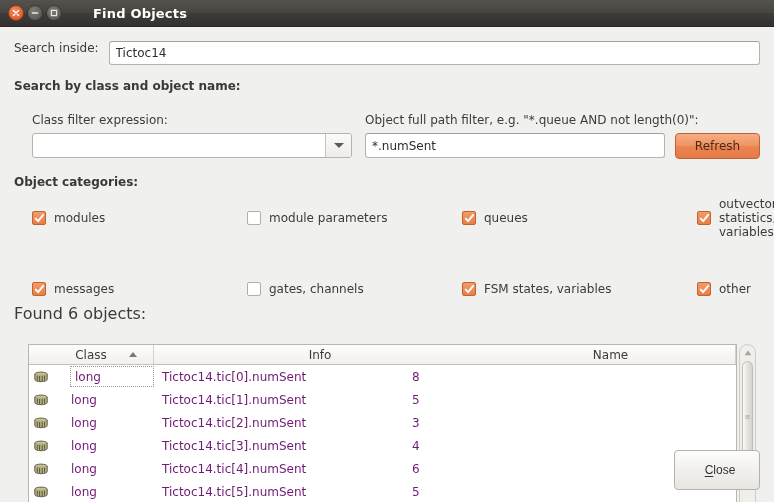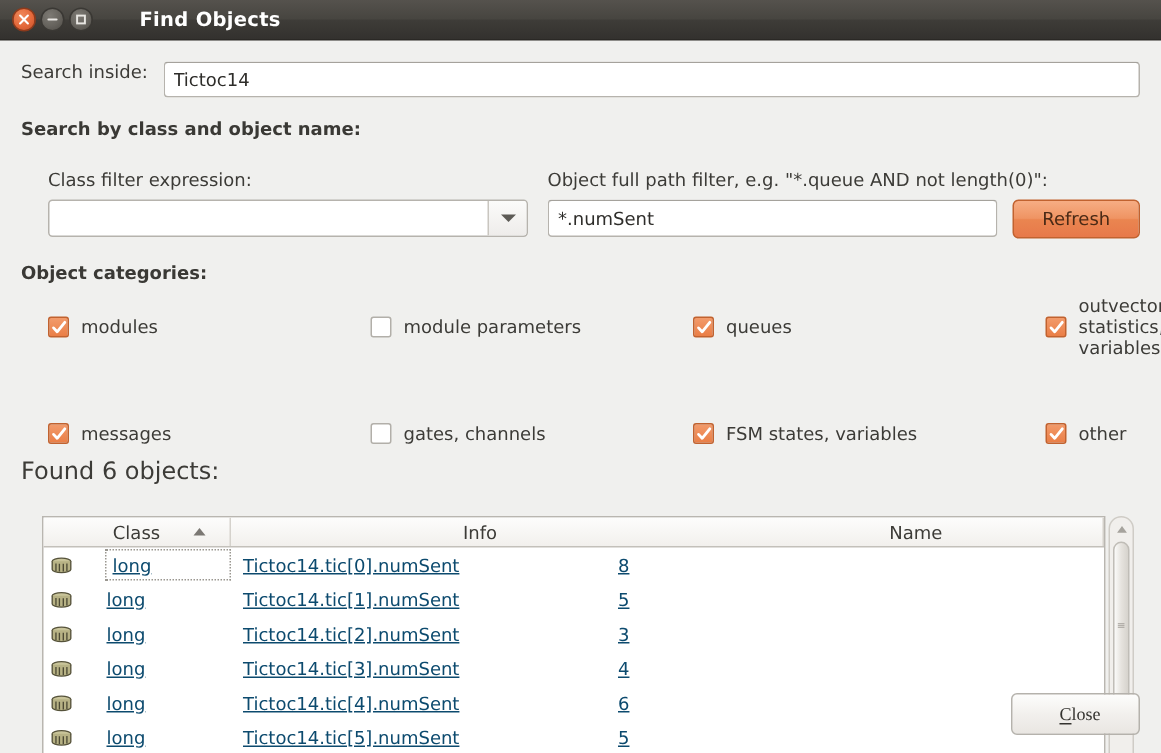--- a/index.html
+++ b/index.html
@@ -204,21 +204,21 @@
   .sortarrow {
     position: absolute;
     right: 16px;
     width: 0; height: 0;
     border-left: 4px solid transparent;
     border-right: 4px solid transparent;
     border-bottom: 5px solid #7b7873;
   }
   .tbody { flex: 1; overflow: hidden; }
   .trow { display: flex; height: 23px; align-items: center; }
-  .td { font-size: 12px; color: #0c4a6e; display: flex; align-items: center; text-decoration: underline; }
+  .td { font-size: 12px; color: #701a75; display: flex; align-items: center; }
   .td-class { width: 125px; padding-left: 4px; }
   .td-name { width: 250px; padding-left: 8px; }
   .td-info { flex: 1; padding-left: 8px; }
   .cellfocus {
     border: 1px dotted #9a9790;
     height: 21px;
     margin-left: 18px;
     padding-left: 4px;
     width: 100px;
     display: flex; align-items: center;
@@ -269,26 +269,26 @@
     display: flex; align-items: center; justify-content: center;
   }
   .grip-h { font-size: 7px; color: #a8a5a0; letter-spacing: 1px; }
 
   .footer {
     position: absolute;
     right: 14px;
     bottom: 12px;
   }
   .btn-close {
-    width: 86px; height: 28px;
+    width: 86px; height: 40px;
     border-radius: 4px;
     border: 1px solid #b5b2ac;
     background: linear-gradient(180deg, #fdfdfc 0%, #f2f0ed 50%, #e9e6e2 100%);
     color: #34332f;
-    font-family: Liberation Serif, serif;
+    font-family: Liberation Sans, sans-serif;
     font-size: 12px;
     cursor: pointer;
     padding-left: 12px;
   }
   .btn-close u { text-underline-offset: 2px; }
 </style>
 </head>
 <body>
 
 <div class="titlebar">

